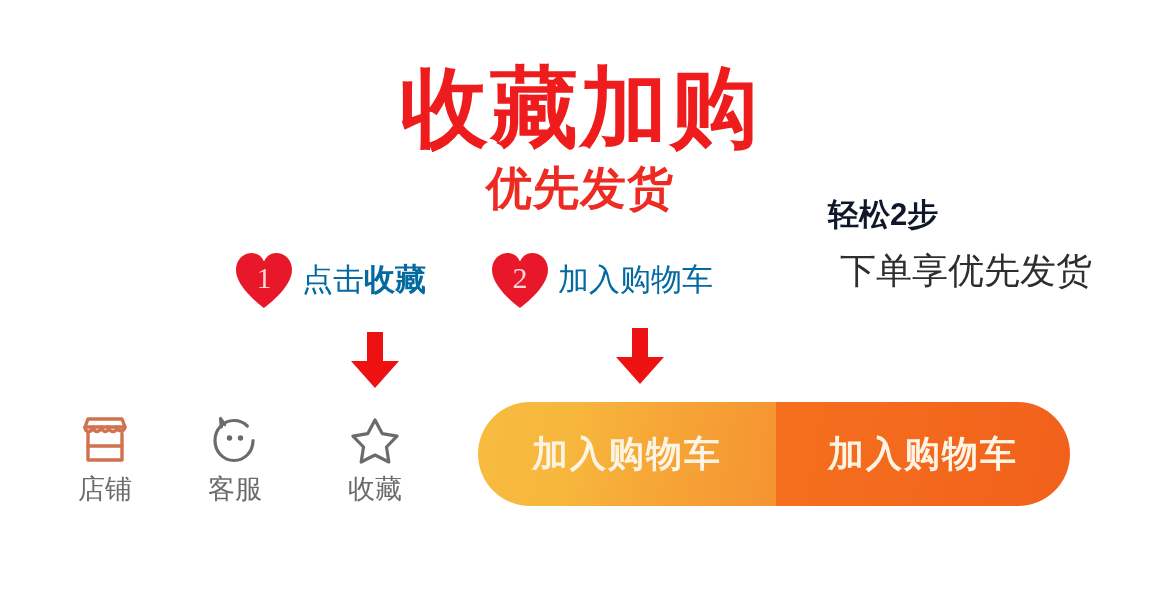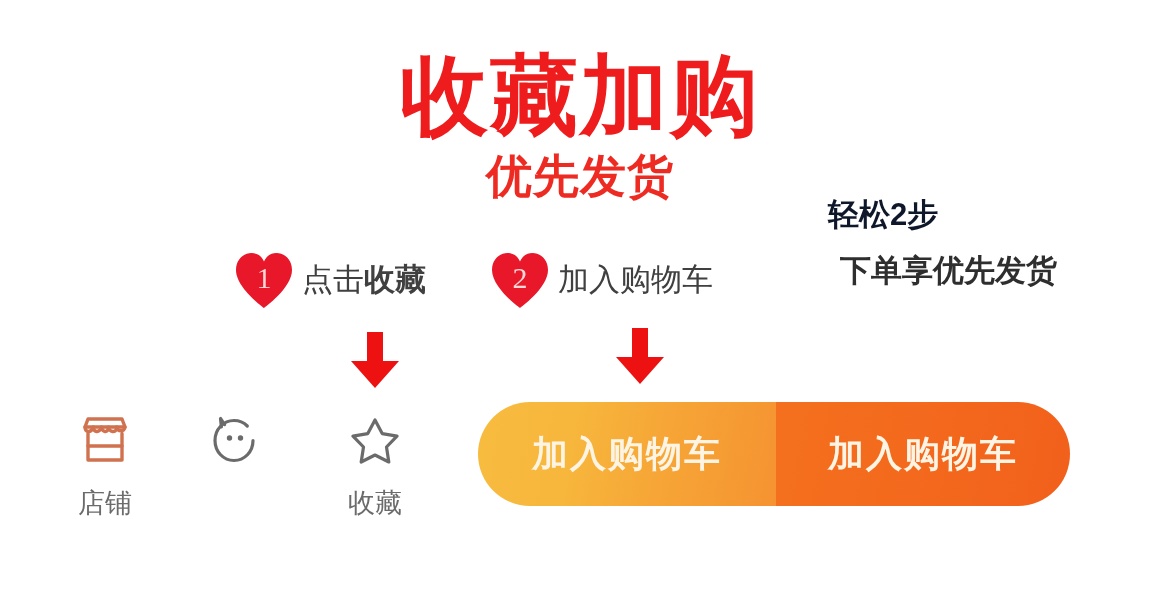--- a/index.html
+++ b/index.html
@@ -17,21 +17,21 @@
     position: relative;
     width: 1170px;
     height: 590px;
     background: #ffffff;
   }
 
   
   .headline {
     position: absolute;
     left: 0;
-    top: 48px;
+    top: 60px;
     width: 1170px;
     text-align: center;
   }
   .headline-main {
     display: block;
     font-size: 88px;
     line-height: 96px;
     font-weight: 700;
     color: #ee1c1c;
     letter-spacing: 2px;
@@ -77,21 +77,21 @@
     line-height: 30px;
     font-weight: 400;
     color: #fbd7d7;
     padding-bottom: 6px;
     box-sizing: border-box;
     font-family: "Liberation Serif", "DejaVu Serif", serif;
   }
   .step-label {
     font-size: 31px;
     line-height: 34px;
-    color: #404040;
+    color: #0369a1;
     white-space: nowrap;
     margin-left: 8px;
     padding-bottom: 2px;
   }
   .step-label .thin { font-weight: 400; }
   .step-label .bold { font-weight: 700; }
 
   
   .promo {
     position: absolute;
@@ -99,23 +99,23 @@
     top: 196px;
   }
   .promo-title {
     font-size: 31px;
     line-height: 38px;
     font-weight: 700;
     color: #0f172a;
     white-space: nowrap;
   }
   .promo-sub {
-    font-size: 31px;
+    font-size: 36px;
     line-height: 38px;
-    font-weight: 700;
+    font-weight: 400;
     color: #2e2e2e;
     white-space: nowrap;
     margin-top: 18px;
     margin-left: 12px;
   }
 
   
   .arrow {
     position: absolute;
     width: 52px;
@@ -145,21 +145,21 @@
   .icon-glyph {
     height: 56px;
     display: flex;
     align-items: center;
     justify-content: center;
   }
   .icon-caption {
     font-size: 27px;
     line-height: 30px;
     color: #6b6b6b;
-    margin-top: 20px;
+    margin-top: 6px;
     white-space: nowrap;
   }
 
   
   .cta {
     position: absolute;
     left: 478px;
     top: 402px;
     width: 592px;
     height: 104px;
@@ -260,20 +260,21 @@
       <div class="icon-glyph">
         <svg width="50" height="48" viewBox="0 0 50 48" xmlns="http://www.w3.org/2000/svg" aria-hidden="true">
           <g fill="none" stroke="#6b6b6b" stroke-width="3.2" stroke-linejoin="round" stroke-linecap="round">
             <path d="M43 24.5 C43 35.8, 34.5 44.5, 24 44.5 C13.5 44.5, 5 35.8, 5 24.5 C5 13.2, 13.5 4.5, 24 4.5 C29.2 4.5, 33.9 6.6, 37.3 10"></path>
             <path d="M14.6 8.6 L10.5 2.5 L11.4 10.8"></path>
           </g>
           <circle cx="19.5" cy="22" r="2.7" fill="#6b6b6b"></circle>
           <circle cx="30.5" cy="22" r="2.7" fill="#6b6b6b"></circle>
         </svg>
       </div>
+      <div class="icon-caption">客服</div>
     </div>
 
     <div class="icon-cell fav">
       <div class="icon-glyph">
         <svg width="50" height="48" viewBox="0 0 50 48" xmlns="http://www.w3.org/2000/svg" aria-hidden="true">
           <path d="M25 4 L32.2 17.6 L47 20.2 L36.5 31 L38.8 46 L25 39 L11.2 46 L13.5 31 L3 20.2 L17.8 17.6 Z" fill="none" stroke="#6b6b6b" stroke-width="3.2" stroke-linejoin="round"></path>
         </svg>
       </div>
       <div class="icon-caption">收藏</div>
     </div>

